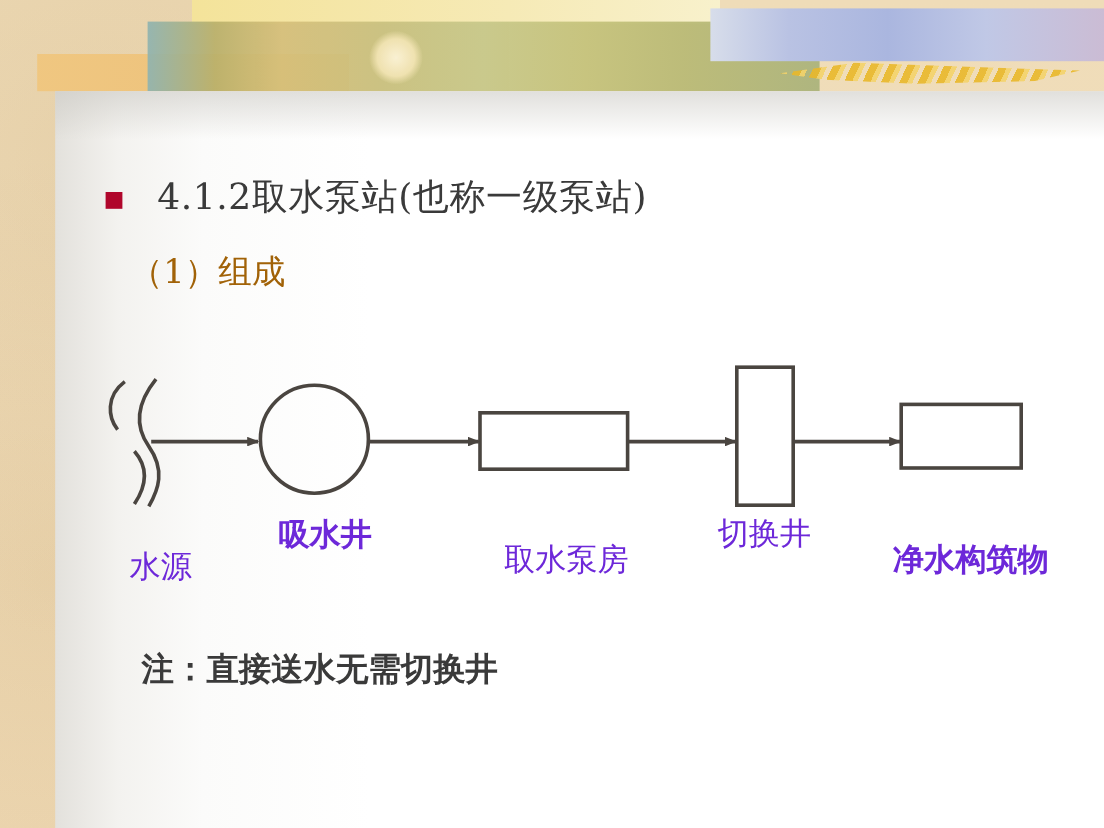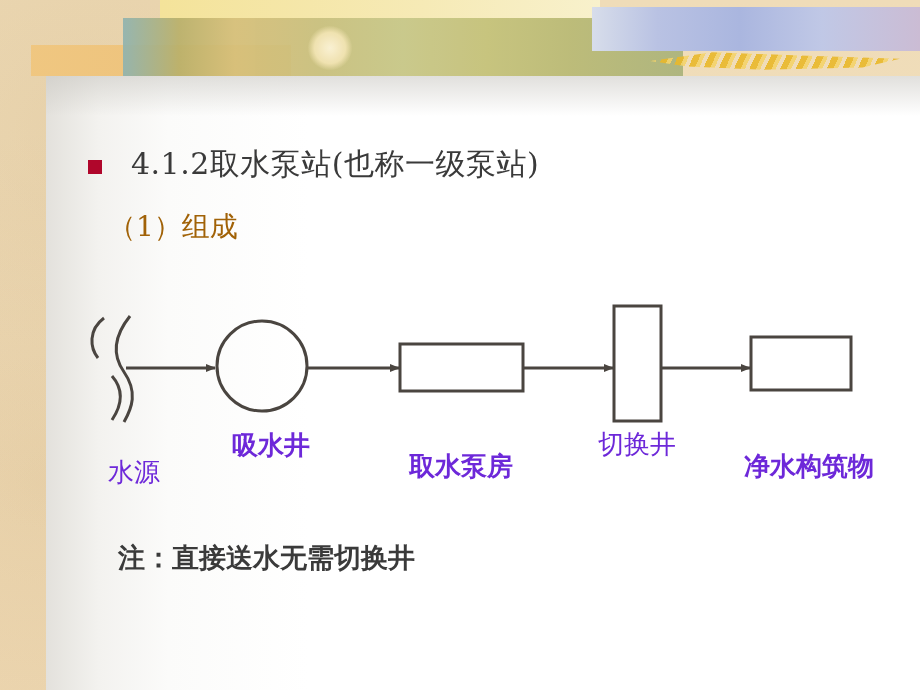--- a/index.html
+++ b/index.html
@@ -95,17 +95,17 @@
     <rect x="400" y="344" width="123" height="47"></rect>
     <line x1="523" y1="368" x2="613" y2="368" marker-end="url(#arr)"></line>
     <rect x="614" y="306" width="47" height="115"></rect>
     <line x1="661" y1="368" x2="750" y2="368" marker-end="url(#arr)"></line>
     <rect x="751" y="337" width="100" height="53"></rect>
   </g>
 </svg>
 
 <div class="label" style="left:108px; top:455px;">水源</div>
 <div class="label" style="left:232px; top:428px;font-weight:bold;">吸水井</div>
-<div class="label" style="left:409px; top:449px;font-weight:bold;">取水泵房</div>
+<div class="label" style="left:420px; top:449px;">取水泵房</div>
 <div class="label" style="left:598px; top:427px;">切换井</div>
 <div class="label" style="left:744px; top:449px;font-weight:bold;">净水构筑物</div>
 
 <div class="note">注：直接送水无需切换井</div>
 
 </body></html>

